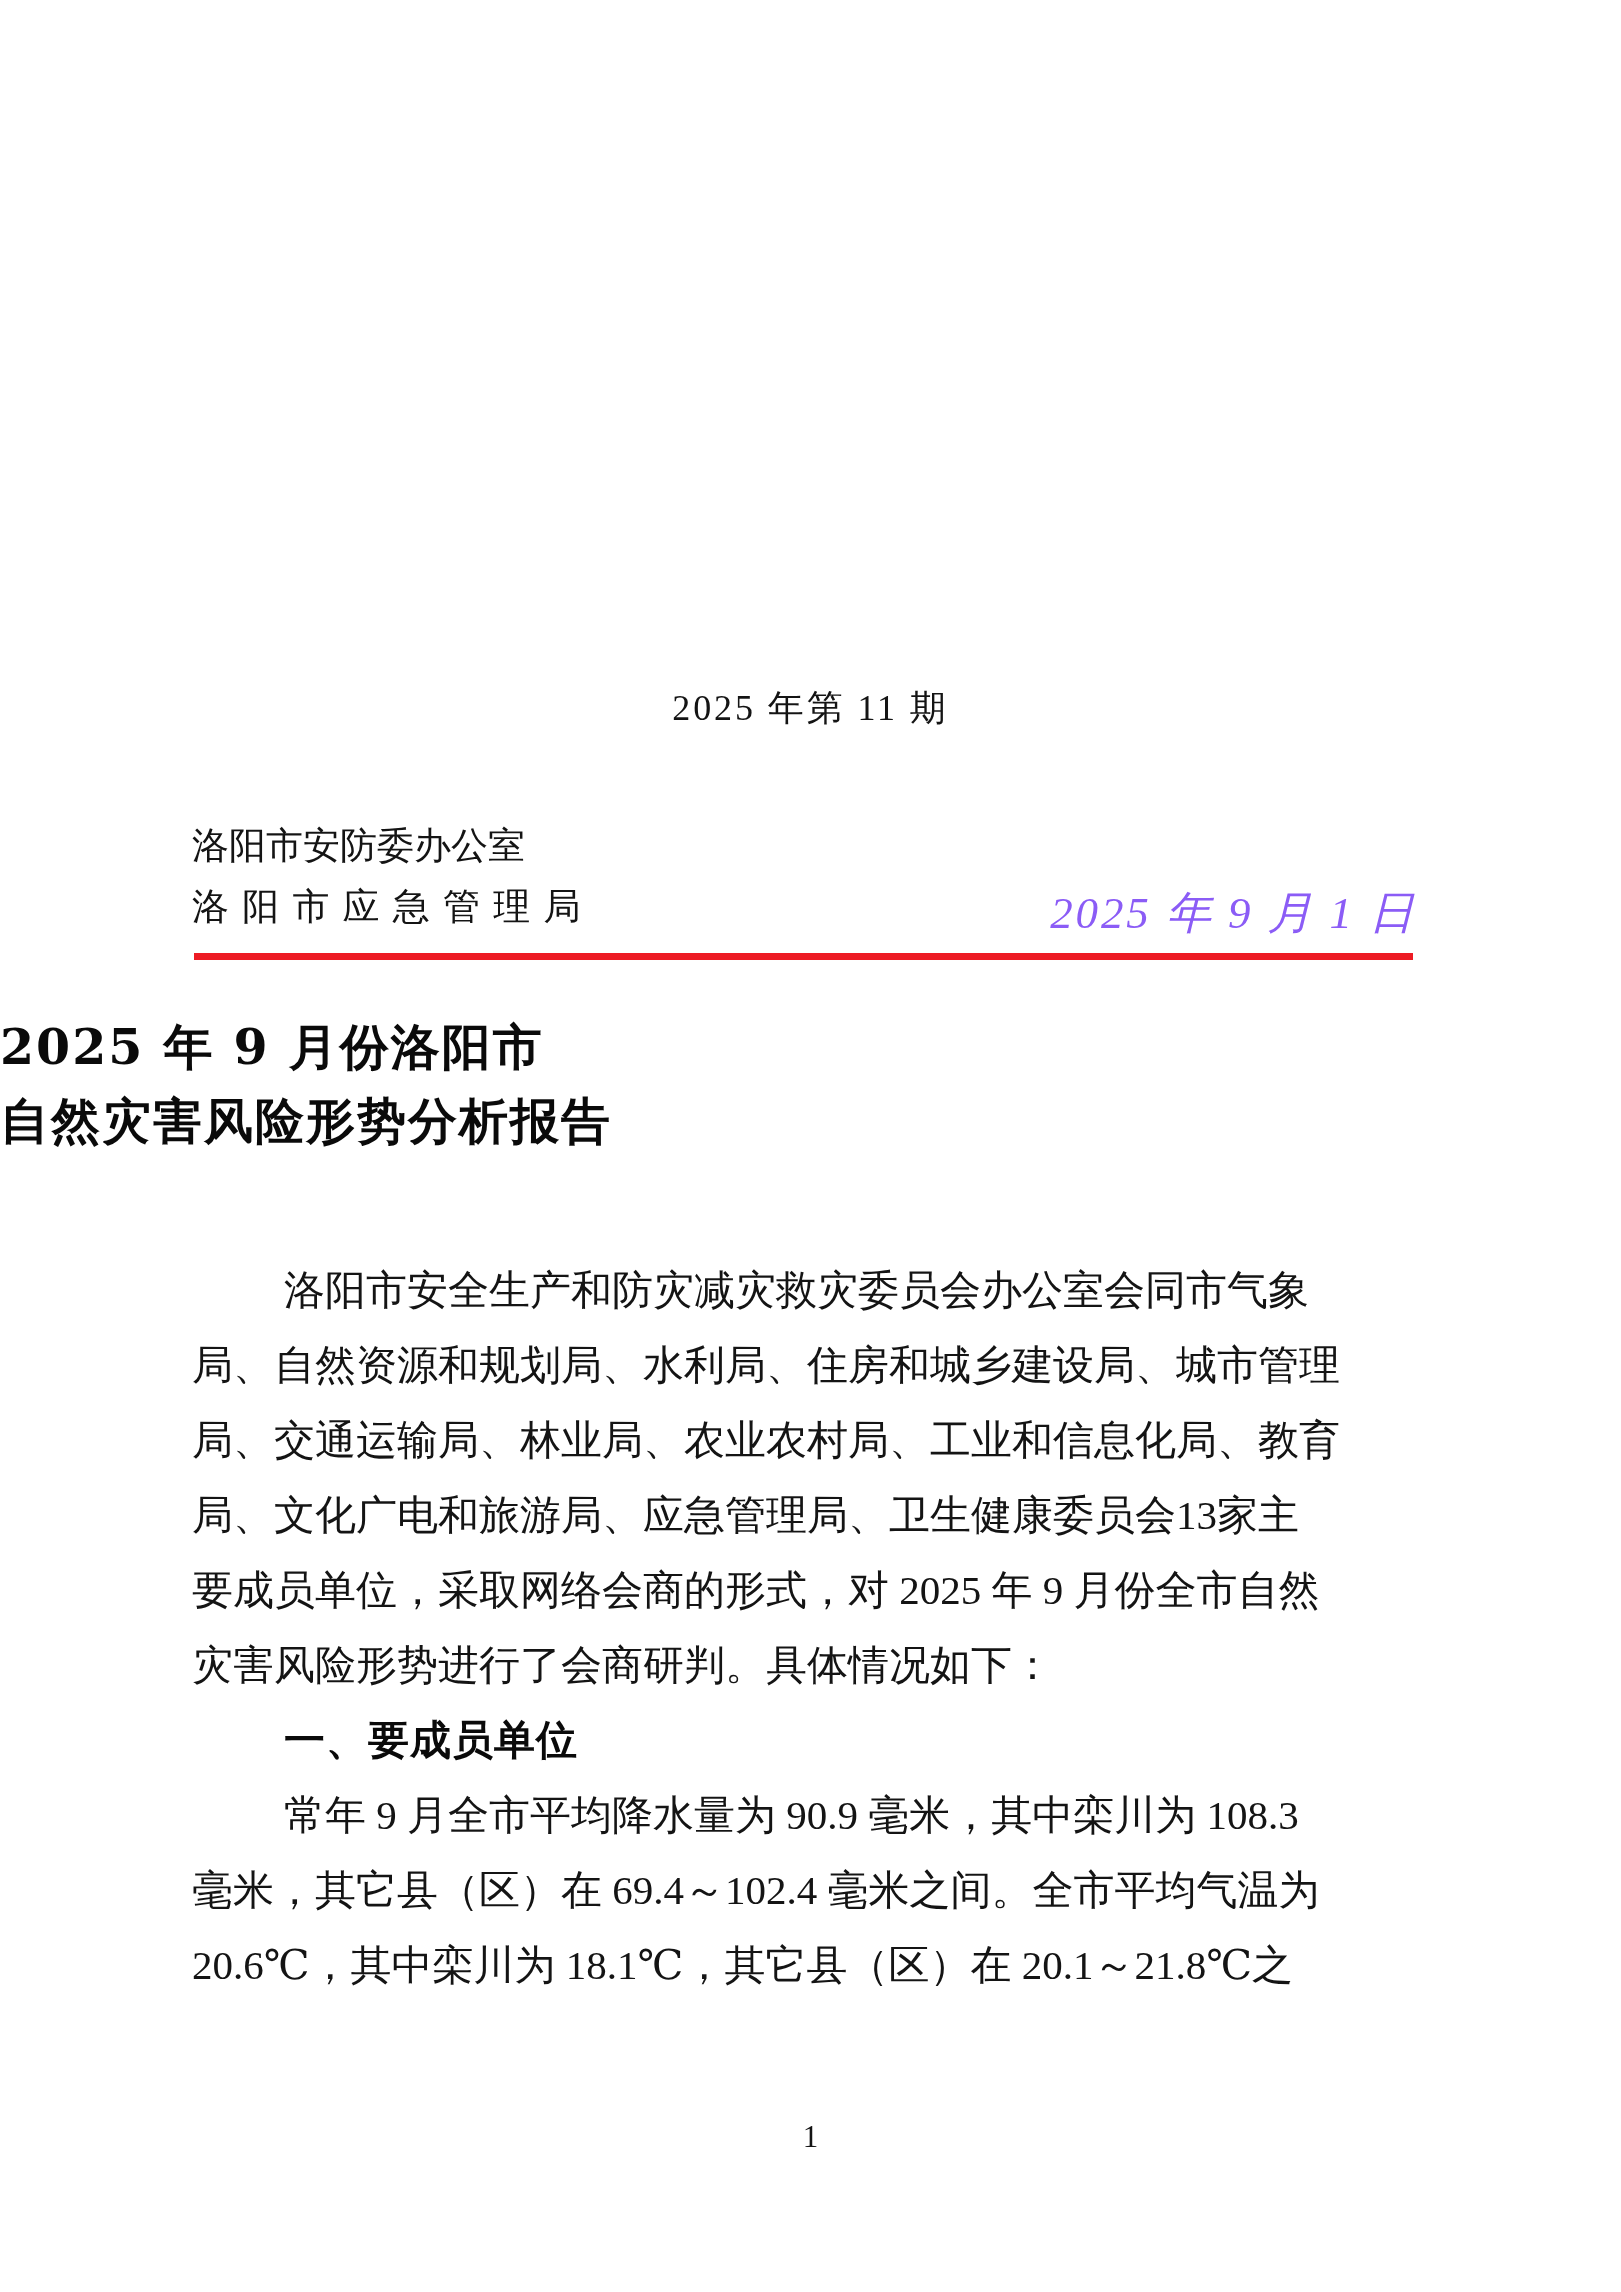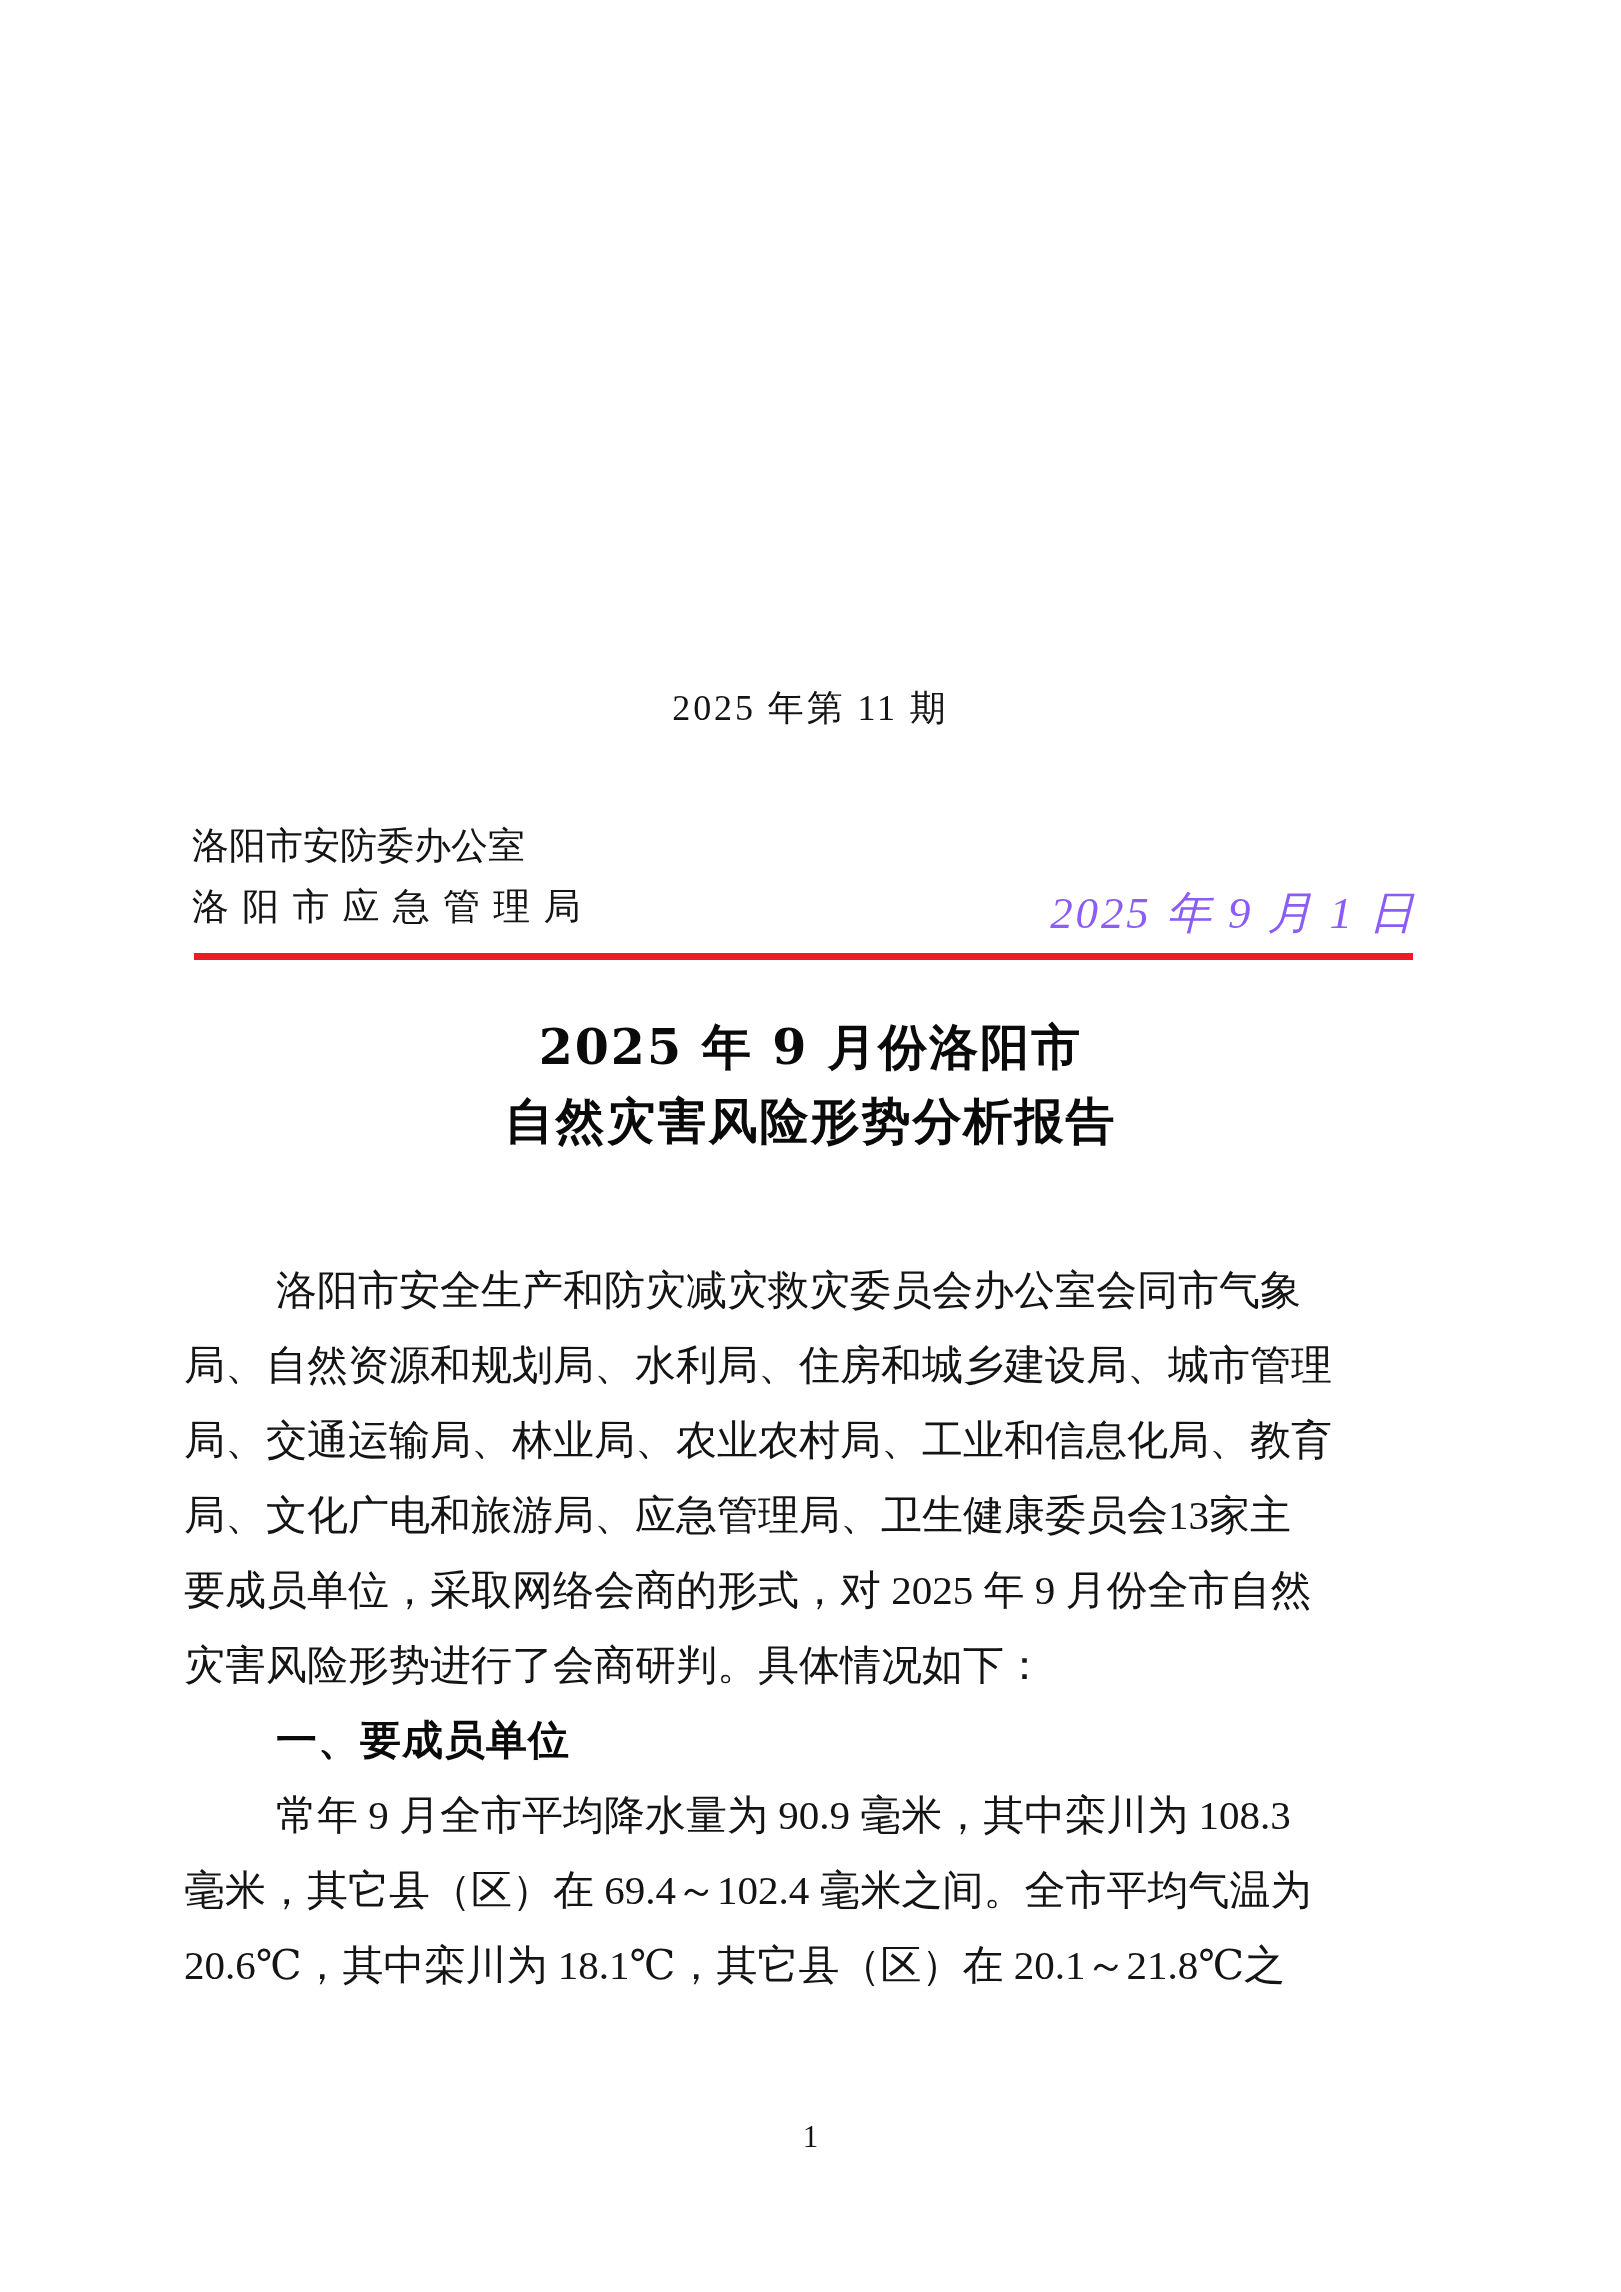--- a/index.html
+++ b/index.html
@@ -101,38 +101,38 @@
     height: 6.9px;
     background: #ED1B24;
   }
 
   
   .doc-title {
     position: absolute;
     top: 1010px;
     left: 0;
     width: 100%;
-    text-align: center;
+    text-align: left;
     font-family: "DejaVu Serif", "Liberation Serif", serif;
     font-weight: 700;
     color: #0a0a0a;
   }
 
   .doc-title-line {
     font-size: 49px;
     line-height: 74px;
     letter-spacing: 2px;
     white-space: nowrap;
   }
 
   
   .body-block {
     position: absolute;
     top: 1253px;
-    left: 184px;
+    left: 192px;
     width: 1245px;
   }
 
   .para {
     font-family: "Liberation Serif", "DejaVu Serif", serif;
     font-size: 41px;
     line-height: 75px;
     color: #141414;
     text-align: justify;
     letter-spacing: 0px;

